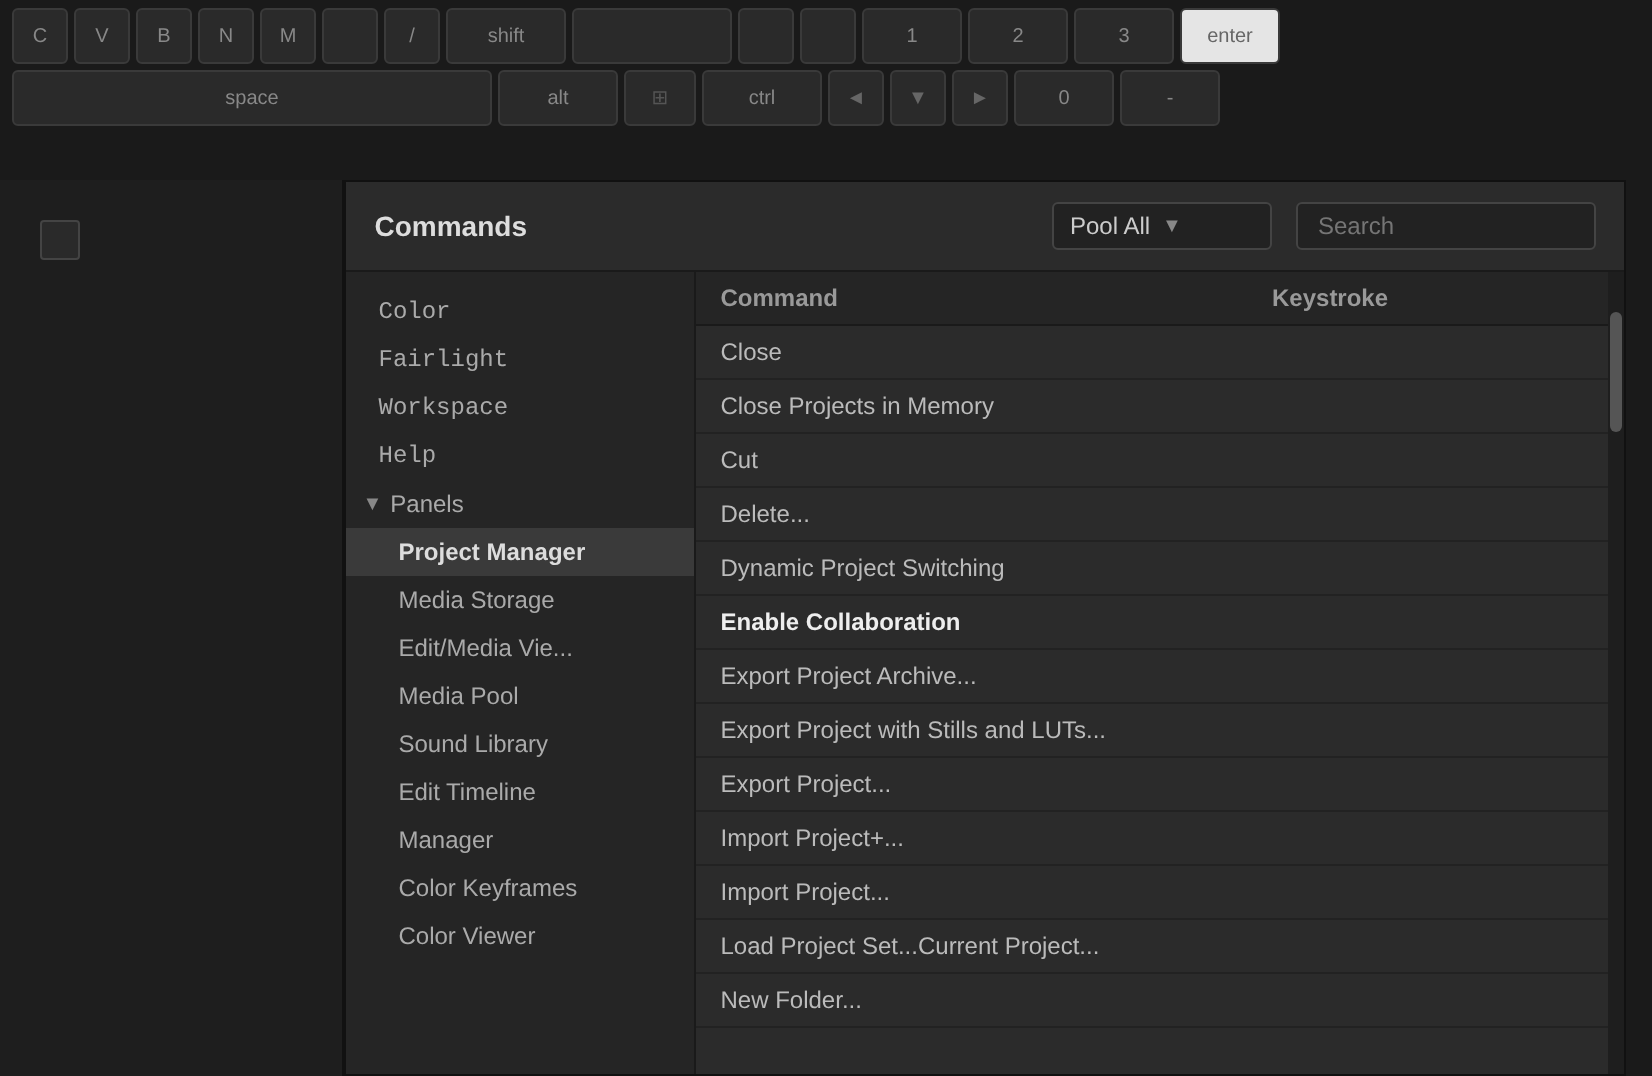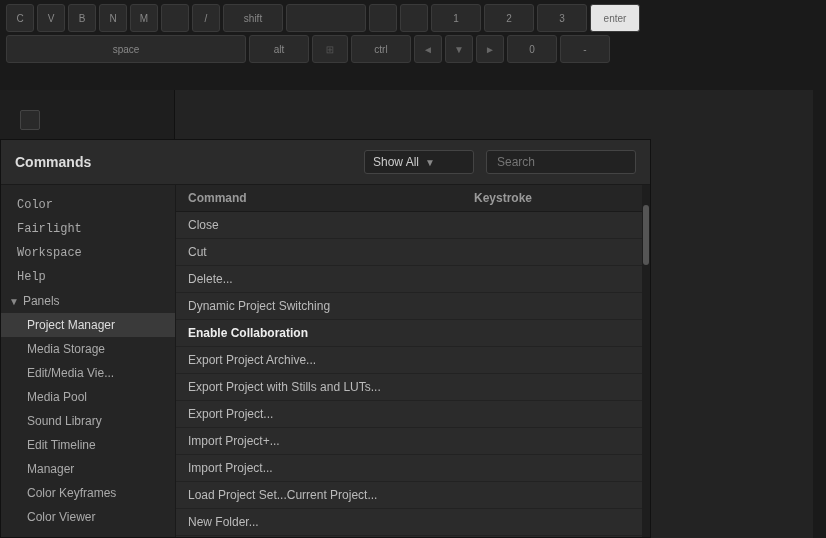--- a/index.html
+++ b/index.html
@@ -52,21 +52,20 @@
     
     .dialog-backdrop {
       width: 813px;
       height: 448px;
       background: #232323;
       display: flex;
       align-items: flex-start;
       justify-content: flex-end;
       padding: 0;
       position: relative;
-      flex-direction: column;
     }
 
     .left-panel {
       width: 175px;
       height: 448px;
       background: #1e1e1e;
       border-right: 1px solid #111;
       position: relative;
     }
 
@@ -179,20 +178,21 @@
     .nav-sub-item {
       padding: 5px 10px 5px 26px;
       color: #aaa;
       font-size: 12px;
       cursor: pointer;
       white-space: nowrap;
     }
     .nav-sub-item.active {
       background: #3a3a3a;
       color: #ddd;
+      font-weight: bold;
     }
 
     
     .commands-list {
       flex: 1;
       overflow-y: auto;
       background: #2b2b2b;
     }
 
     .list-header {
@@ -287,21 +287,21 @@
 
   <div class="left-panel">
     <div class="left-panel-checkbox"></div>
   </div>
 
   <div class="commands-dialog">
 
     <div class="dialog-header">
       <div class="dialog-title">Commands</div>
       <div class="show-all-dropdown">
-        <span>Show All</span>
+        <span>Pool All</span>
         <span class="arrow-icon">▼</span>
       </div>
       <input class="search-input" type="text" placeholder="Search" style="">
     </div>
 
     <div class="dialog-body">
 
       <div class="nav-tree">
         <div class="nav-item">Color</div>
         <div class="nav-item">Fairlight</div>
@@ -326,20 +326,24 @@
         <div class="list-header">
           <div class="list-header-cell command-col">Command</div>
           <div class="list-header-cell keystroke-col">Keystroke</div>
         </div>
 
         <div class="list-item">
           <div class="item-command">Close</div>
           <div class="item-keystroke"></div>
         </div>
         <div class="list-item">
+          <div class="item-command">Close Projects in Memory</div>
+          <div class="item-keystroke"></div>
+        </div>
+        <div class="list-item">
           <div class="item-command">Cut</div>
           <div class="item-keystroke"></div>
         </div>
         <div class="list-item">
           <div class="item-command">Delete...</div>
           <div class="item-keystroke"></div>
         </div>
         <div class="list-item">
           <div class="item-command">Dynamic Project Switching</div>
           <div class="item-keystroke"></div>

